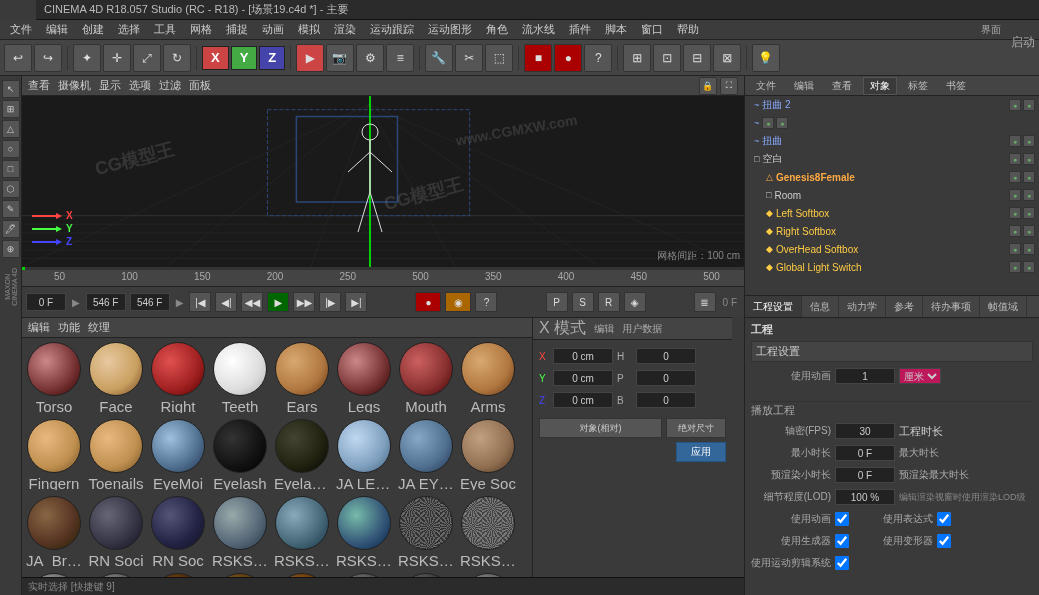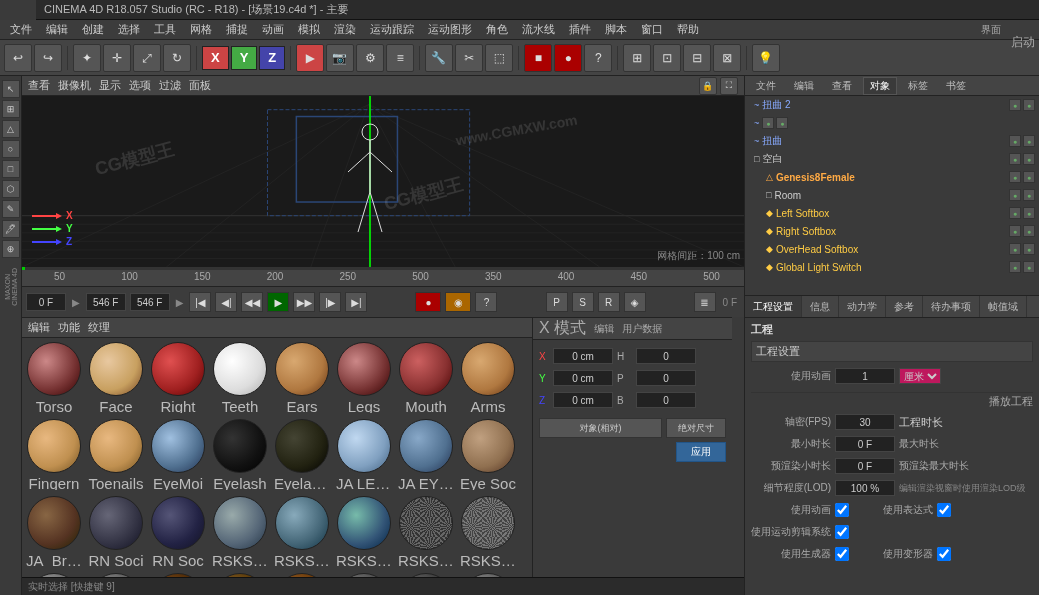--- a/index.html
+++ b/index.html
@@ -992,21 +992,21 @@
         <div class="props-row">
           <span class="props-label">使用动画</span>
           <input type="text" class="props-input" value="1" style="">
           <select class="props-select">
             <option>厘米</option>
             <option>毫米</option>
             <option>米</option>
           </select>
         </div>
 
-        <div style="font-size:11px;color:#aaa;margin:6px 0 2px;padding:1px 0;border-top:1px solid #333;text-align:right;">播放工程</div>
+        <div style="font-size:11px;color:#aaa;margin:15px 0 2px;padding:1px 0;border-top:1px solid #333;">播放工程</div>
         <div class="props-row">
           <span class="props-label">轴密(FPS)</span>
           <input type="text" class="props-input" value="30" style="">
           <span style="flex:1;">工程时长</span>
         </div>
         <div class="props-row">
           <span class="props-label">最小时长</span>
           <input type="text" class="props-input" value="0 F" style="">
           <span style="font-size:10px;color:#aaa;">最大时长</span>
         </div>
@@ -1020,26 +1020,26 @@
           <input type="text" class="props-input" value="100 %" style="">
           <span style="font-size:9px;color:#888;flex:1;">编辑渲染视窗时使用渲染LOD级</span>
         </div>
         <div class="props-row">
           <span class="props-label">使用动画</span>
           <input type="checkbox" checked="" class="props-checkbox" style="">
           <span class="props-label">使用表达式</span>
           <input type="checkbox" checked="" class="props-checkbox" style="">
         </div>
         <div class="props-row">
-          <span class="props-label">使用运动剪辑系统</span>
-          <input type="checkbox" checked="" class="props-checkbox" style="">
-        </div>
-        <div class="props-row">
           <span class="props-label">使用生成器</span>
           <input type="checkbox" checked="" class="props-checkbox" style="">
           <span class="props-label">使用变形器</span>
           <input type="checkbox" checked="" class="props-checkbox" style="">
         </div>
+        <div class="props-row">
+          <span class="props-label">使用运动剪辑系统</span>
+          <input type="checkbox" checked="" class="props-checkbox" style="">
+        </div>
       </div>
     </div>
   </div>
 
 </div>
 
 </body></html>

